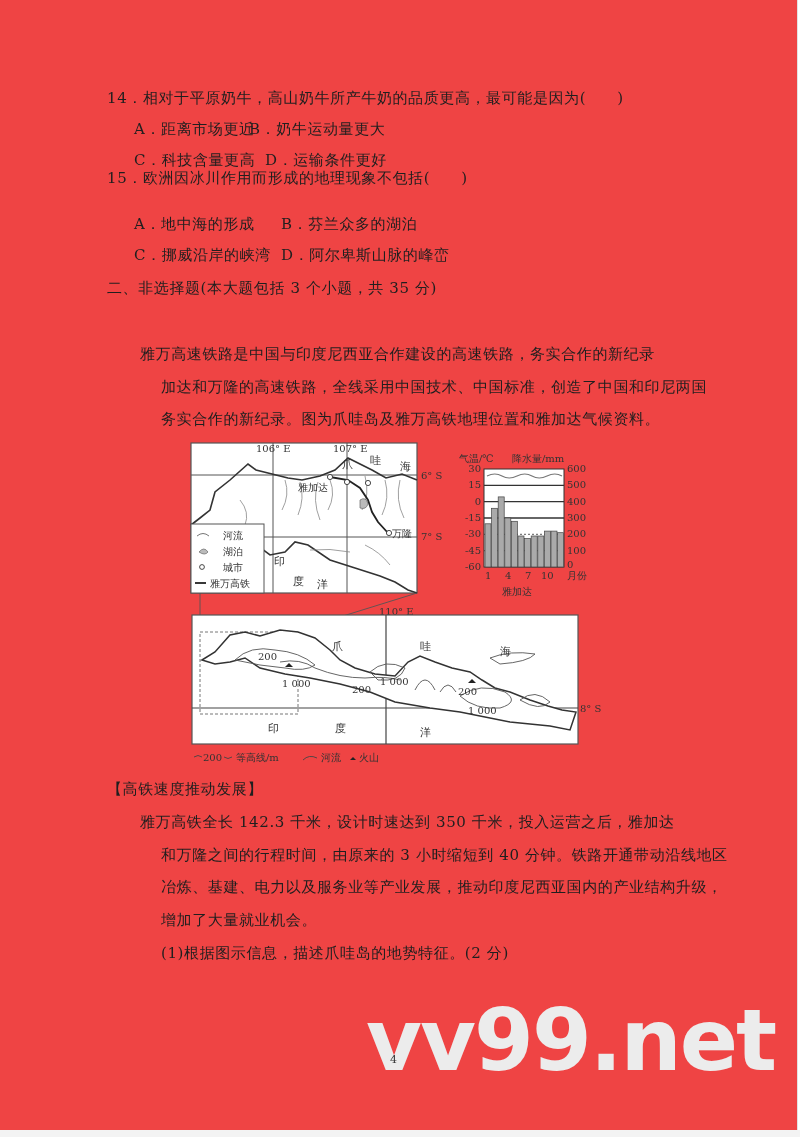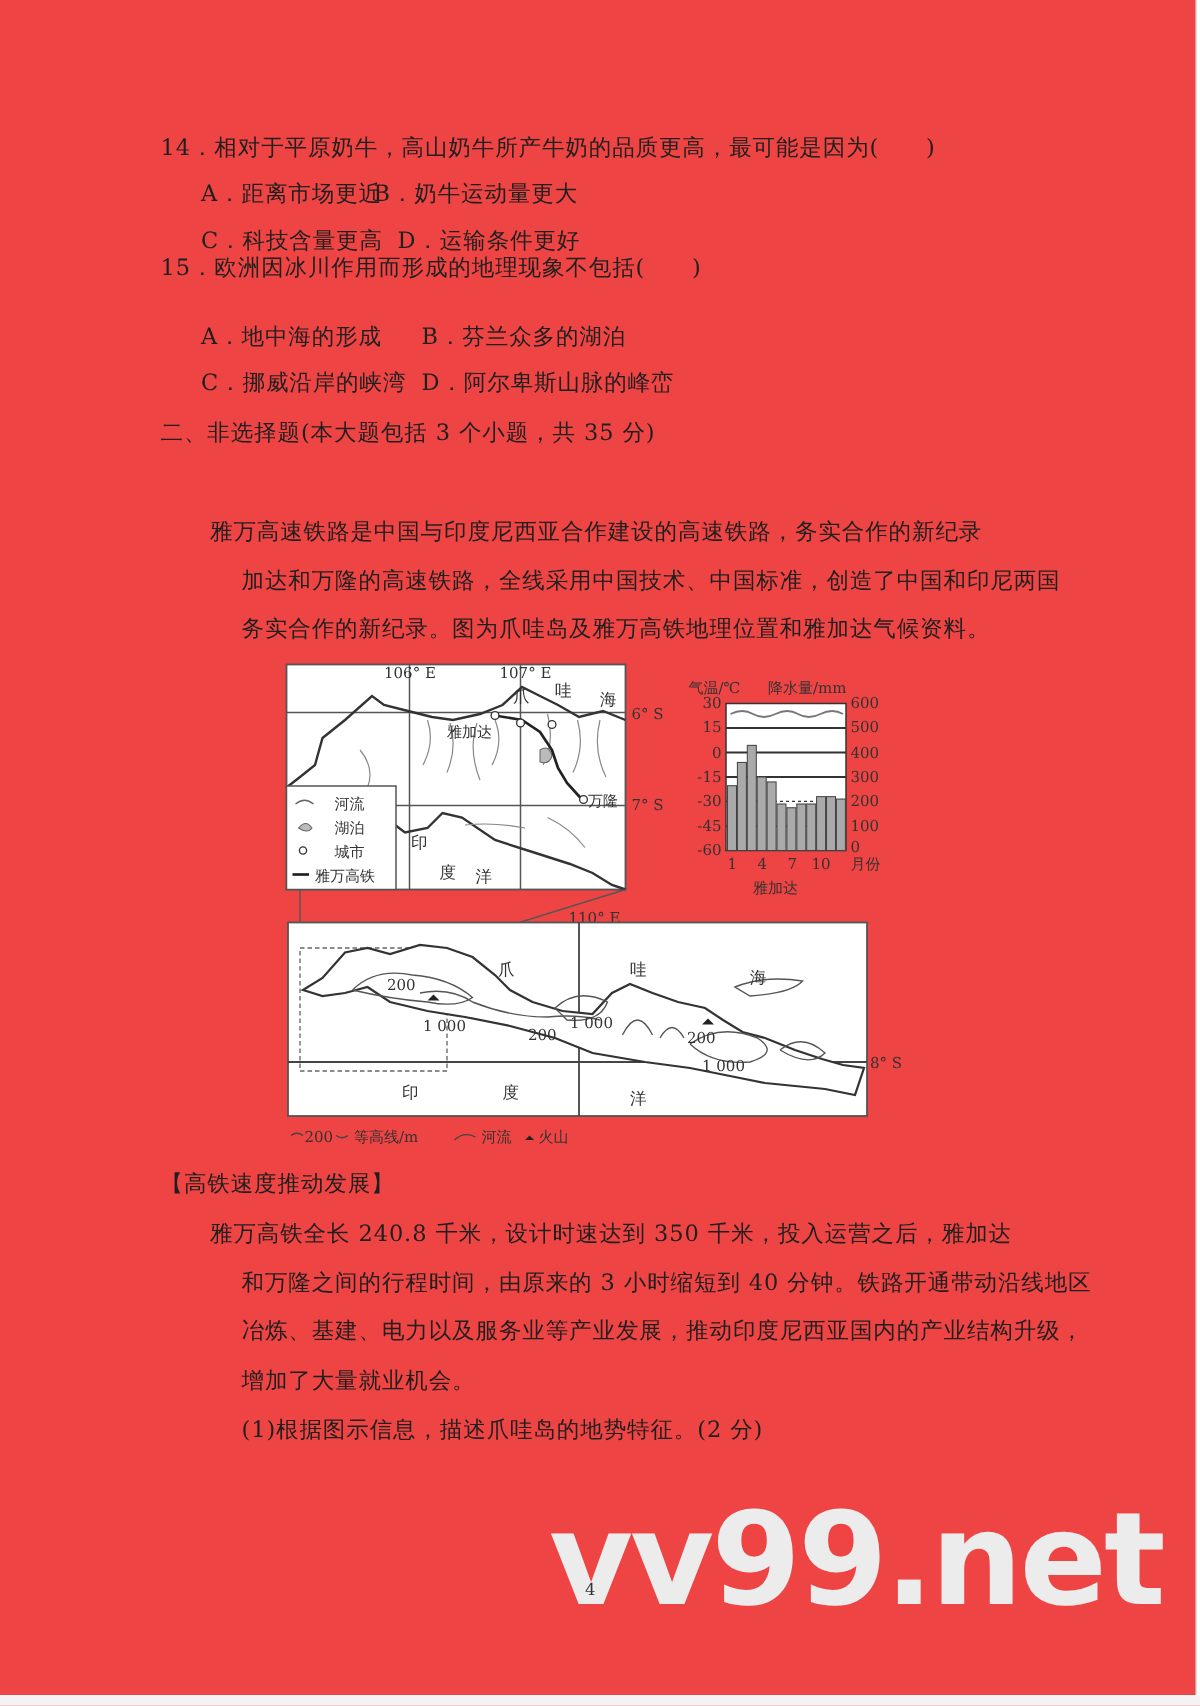--- a/index.html
+++ b/index.html
@@ -212,21 +212,21 @@
           <path d="M113,320 q6,-6 14,-2" fill="none" stroke="#444" stroke-width="0.9"></path>
           <text x="131" y="321">河流</text>
           <path d="M160,320 l3,-3 l3,3 z" fill="#222"></path>
           <text x="169" y="321">火山</text>
         </g>
       </g>
     </svg>
   </div>
 
   <div class="line q" style="top:779px">【高铁速度推动发展】</div>
-  <div class="line indent" style="top:812px">雅万高铁全长 240.8 千米，设计时速达到 350 千米，投入运营之后，雅加达</div>
+  <div class="line indent" style="top:812px">雅万高铁全长 142.3 千米，设计时速达到 350 千米，投入运营之后，雅加达</div>
   <div class="line para" style="top:845px">和万隆之间的行程时间，由原来的 3 小时缩短到 40 分钟。铁路开通带动沿线地区</div>
   <div class="line para" style="top:877px">冶炼、基建、电力以及服务业等产业发展，推动印度尼西亚国内的产业结构升级，</div>
   <div class="line para" style="top:910px">增加了大量就业机会。</div>
   <div class="line para" style="top:943px">(1)根据图示信息，描述爪哇岛的地势特征。(2 分)</div>
 
   <div class="watermark">vv99.net</div>
   <div class="pagenum">4</div>
 </div>
 <div class="bottom-strip"></div>
 

